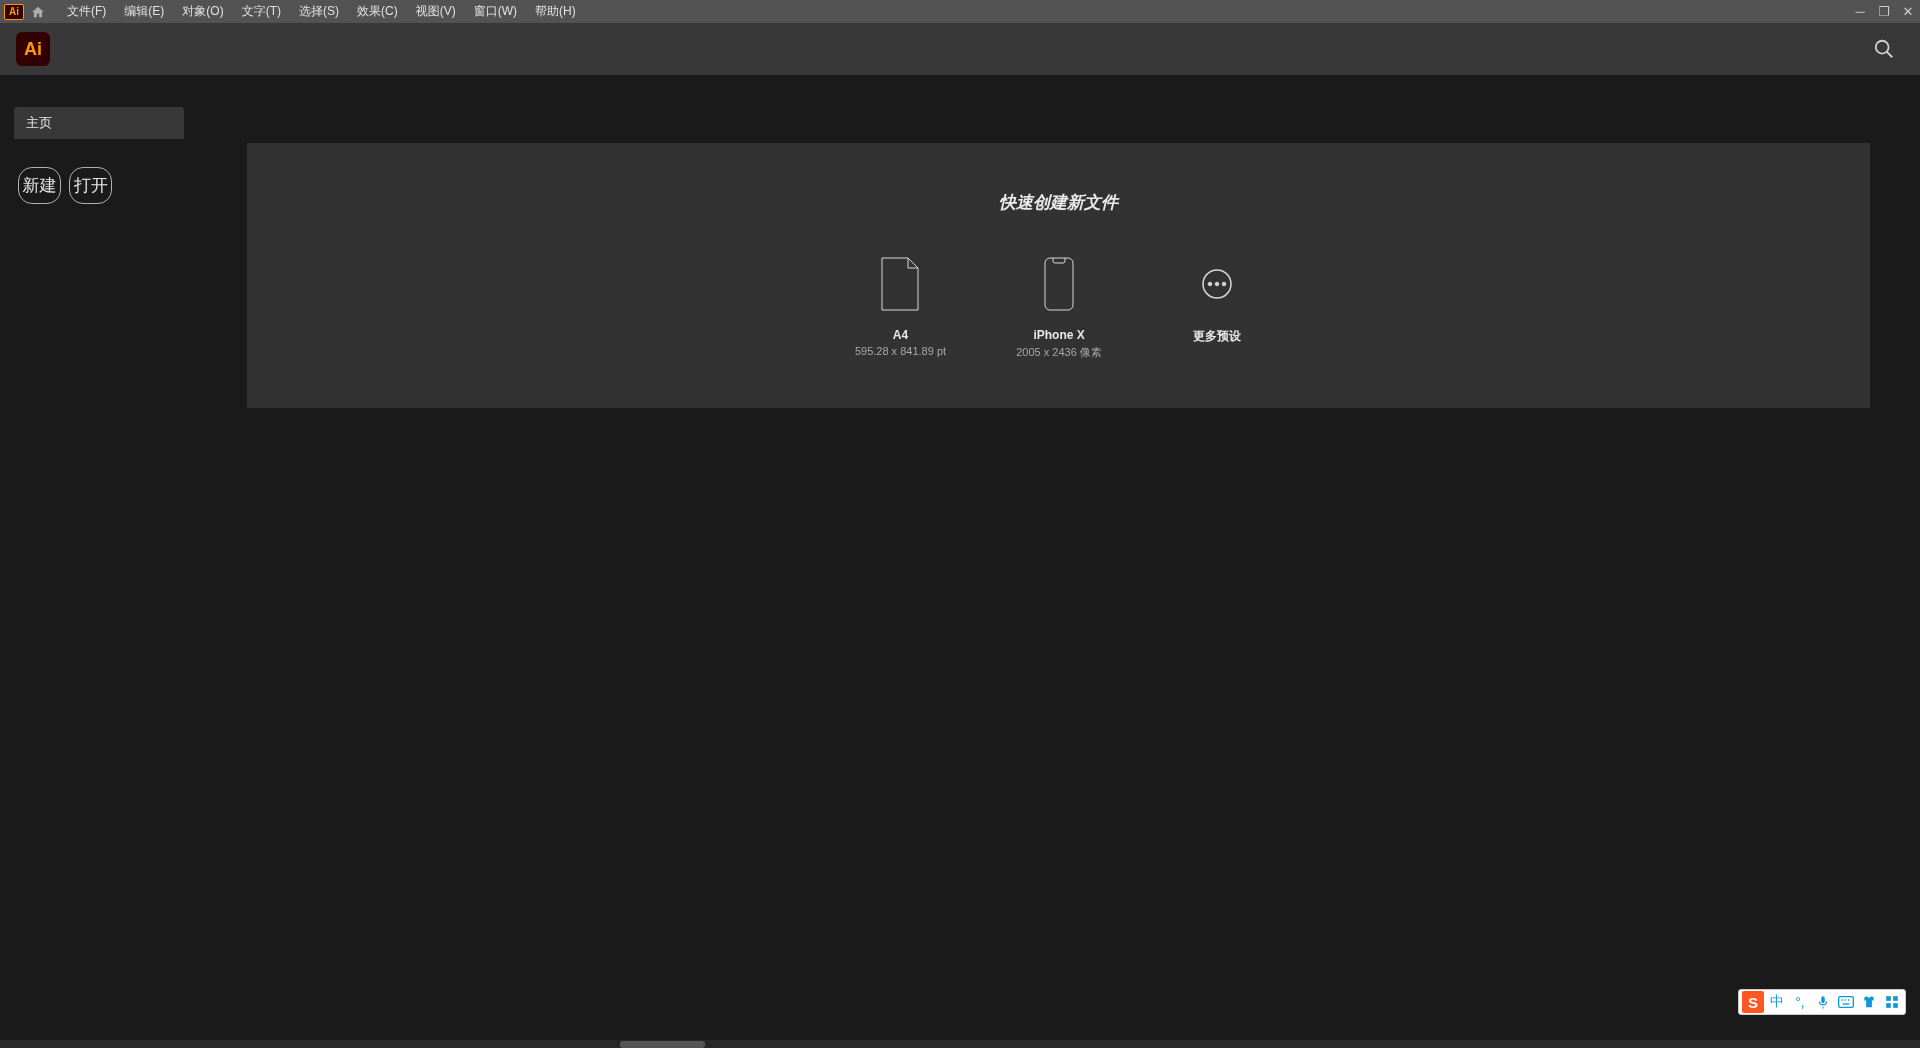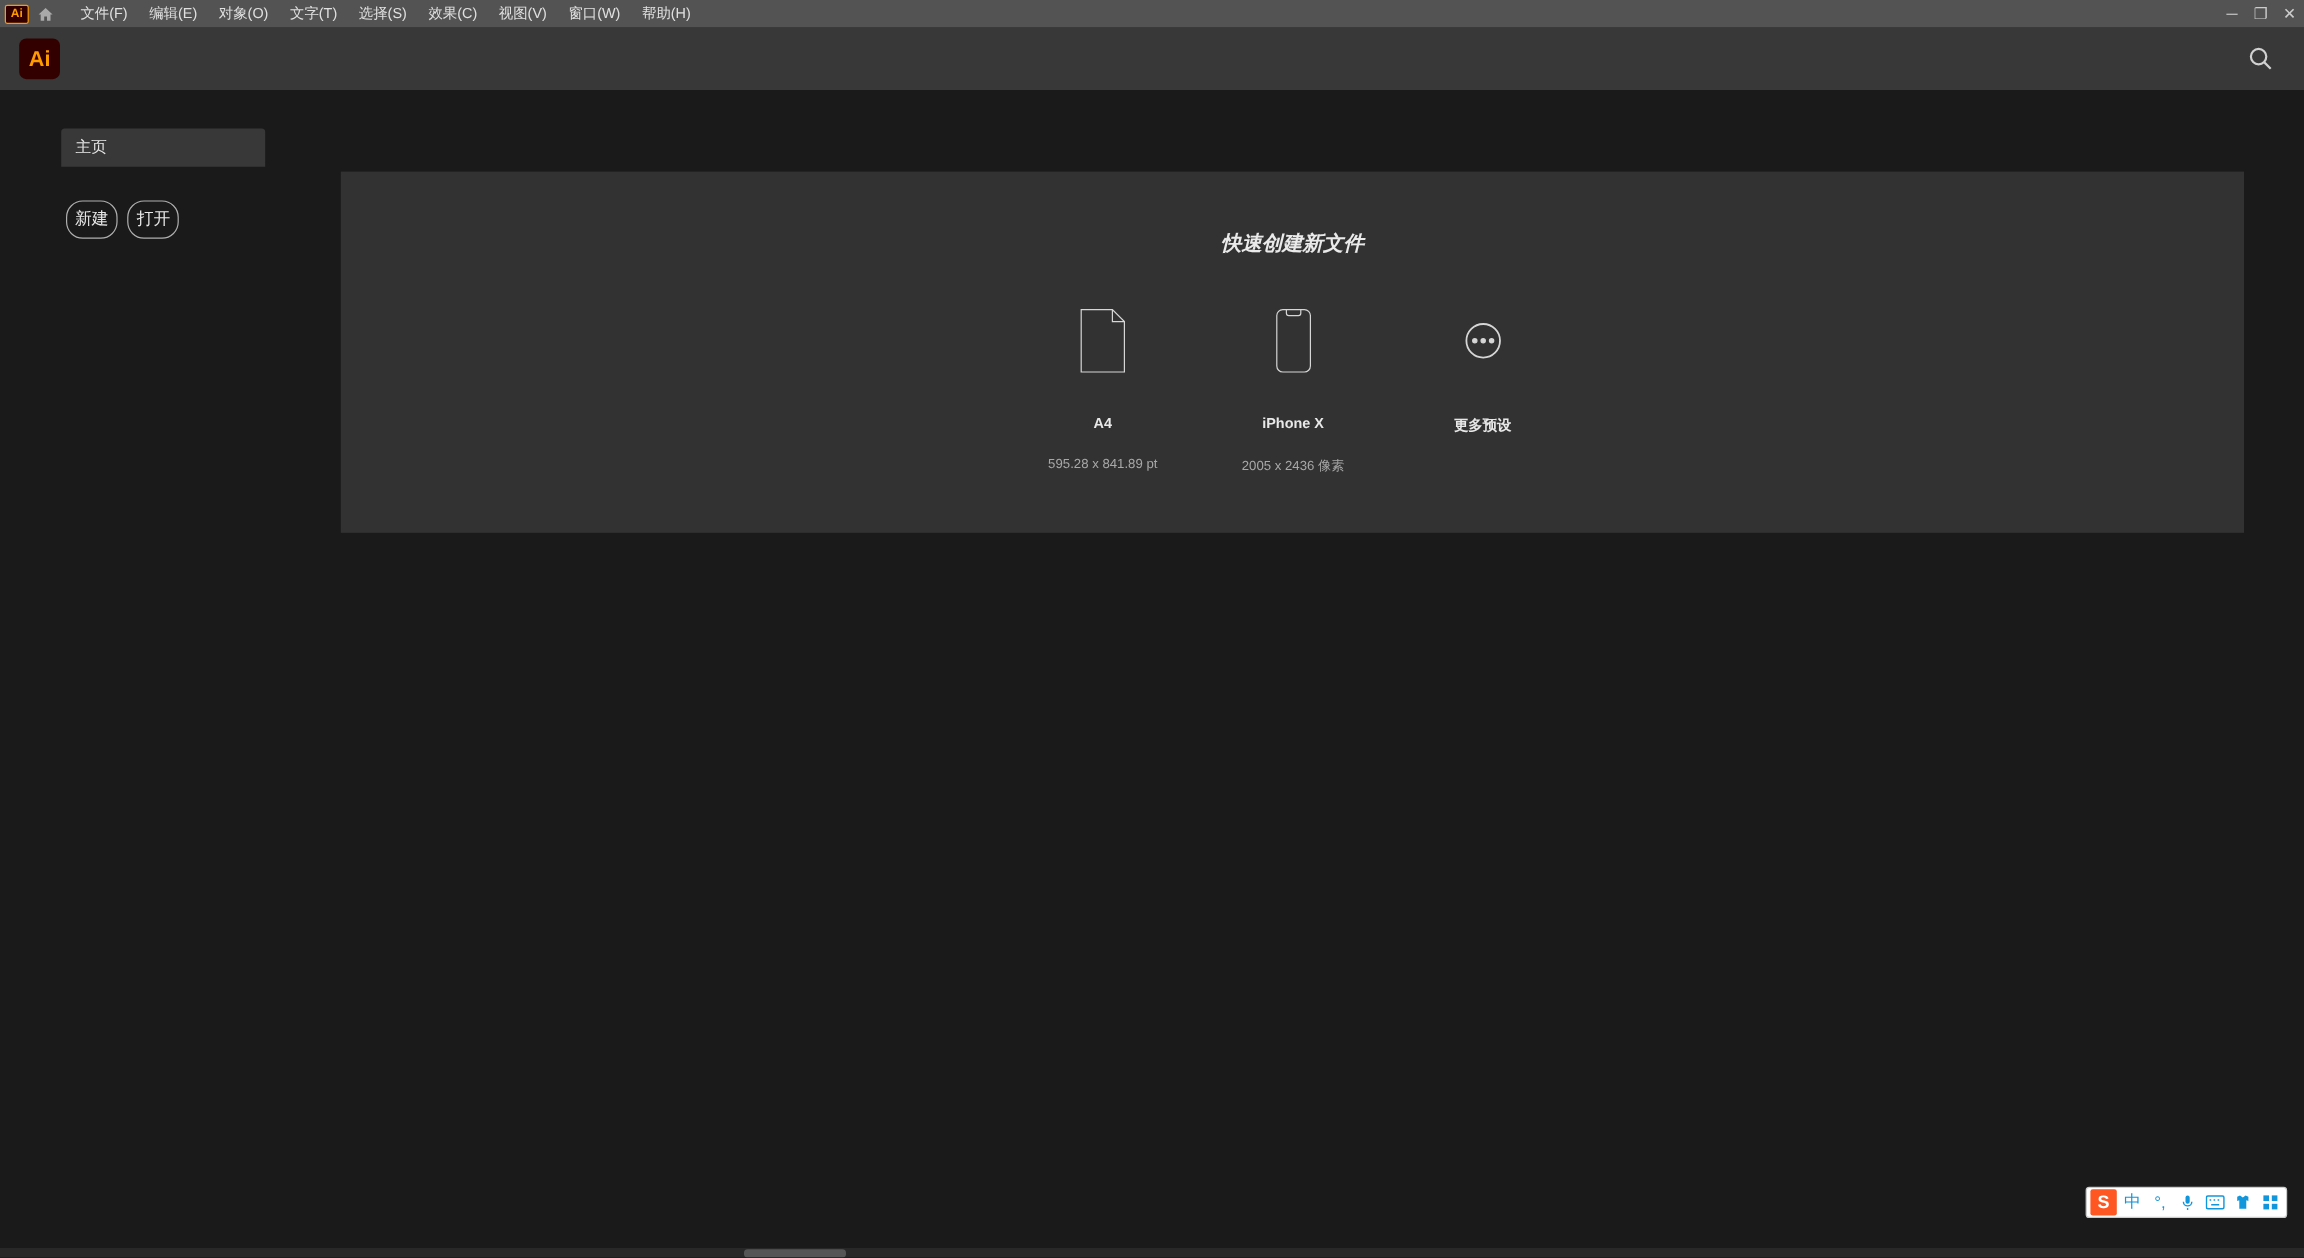--- a/index.html
+++ b/index.html
@@ -13,30 +13,30 @@
 .menu-item { padding: 0 9px; height: 100%; display: flex; align-items: center; cursor: pointer; }
 .menubar-right { margin-left: auto; display: flex; align-items: center; height: 100%; }
 .window-btn { width: 24px; height: 100%; display: flex; align-items: center; justify-content: center; cursor: pointer; color: #ccc; font-size: 13px; }
 
 
 .app-header { height: 52px; background: #383838; display: flex; align-items: center; padding: 0 10px; }
 .app-logo { width: 34px; height: 34px; background: #300; border-radius: 6px; display: flex; align-items: center; justify-content: center; color: #ff9a00; font-weight: bold; font-size: 18px; margin-left: 6px; }
 .search-btn { margin-left: auto; margin-right: 8px; width: 36px; height: 36px; display: flex; align-items: center; justify-content: center; cursor: pointer; }
 
 
-.main { display: flex; height: calc(100% - 75px); padding-left: 37px; }
+.main { display: flex; height: calc(100% - 75px); }
 .sidebar { width: 247px; padding: 32px 14px 0 14px; }
 .tab-home { background: #383838; color: #e8e8e8; font-size: 13px; padding: 7px 12px; width: 170px; border-radius: 3px 3px 0 0; margin-bottom: 28px; cursor: pointer; }
-.pill-btn { border: 1px solid #b0b0b0; color: #e8e8e8; font-size: 14px; padding: 6px 0; width: 43px; text-align: center; border-radius: 14px; margin-bottom: 10px; margin-left: 4px; cursor: pointer; background: transparent; }
+.pill-btn { border: 1px solid #b0b0b0; color: #e8e8e8; font-size: 17px; padding: 6px 0; width: 43px; text-align: center; border-radius: 14px; margin-bottom: 10px; margin-left: 4px; cursor: pointer; background: transparent; }
 
 .content { flex: 1; padding: 68px 50px 0 0; }
 .panel { background: #323232; min-height: 248px; padding: 48px 40px 48px 40px; }
 .panel-title { text-align: center; font-size: 17px; font-weight: bold; color: #eaeaea; margin-bottom: 42px; font-style: italic; }
 .presets { display: flex; justify-content: center; gap: 68px; }
-.preset { display: flex; flex-direction: column; align-items: center; cursor: pointer; min-width: 90px; gap: 18px; }
+.preset { display: flex; flex-direction: column; align-items: center; cursor: pointer; min-width: 90px; }
 .preset-icon { width: 56px; height: 56px; display: flex; align-items: center; justify-content: center; margin-bottom: 16px; }
 .preset-icon svg { stroke: #d6d6d6; fill: none; stroke-width: 1; }
 .preset-name { font-size: 12px; font-weight: bold; color: #e8e8e8; margin-bottom: 3px; white-space: nowrap; }
 .preset-dim { font-size: 11px; color: #a8a8a8; white-space: nowrap; }
 
 
 .ime-bar { position: absolute; bottom: 33px; right: 14px; height: 26px; background: #fff; border: 1px solid #ccc; border-radius: 3px; display: flex; align-items: center; padding: 0 3px; gap: 3px; }
 .ime-logo { width: 22px; height: 22px; background: #ff5722; color: #fff; display: flex; align-items: center; justify-content: center; font-weight: bold; border-radius: 2px; font-size: 15px; }
 .ime-icon { width: 20px; height: 20px; display: flex; align-items: center; justify-content: center; color: #1296db; font-size: 14px; }
 

